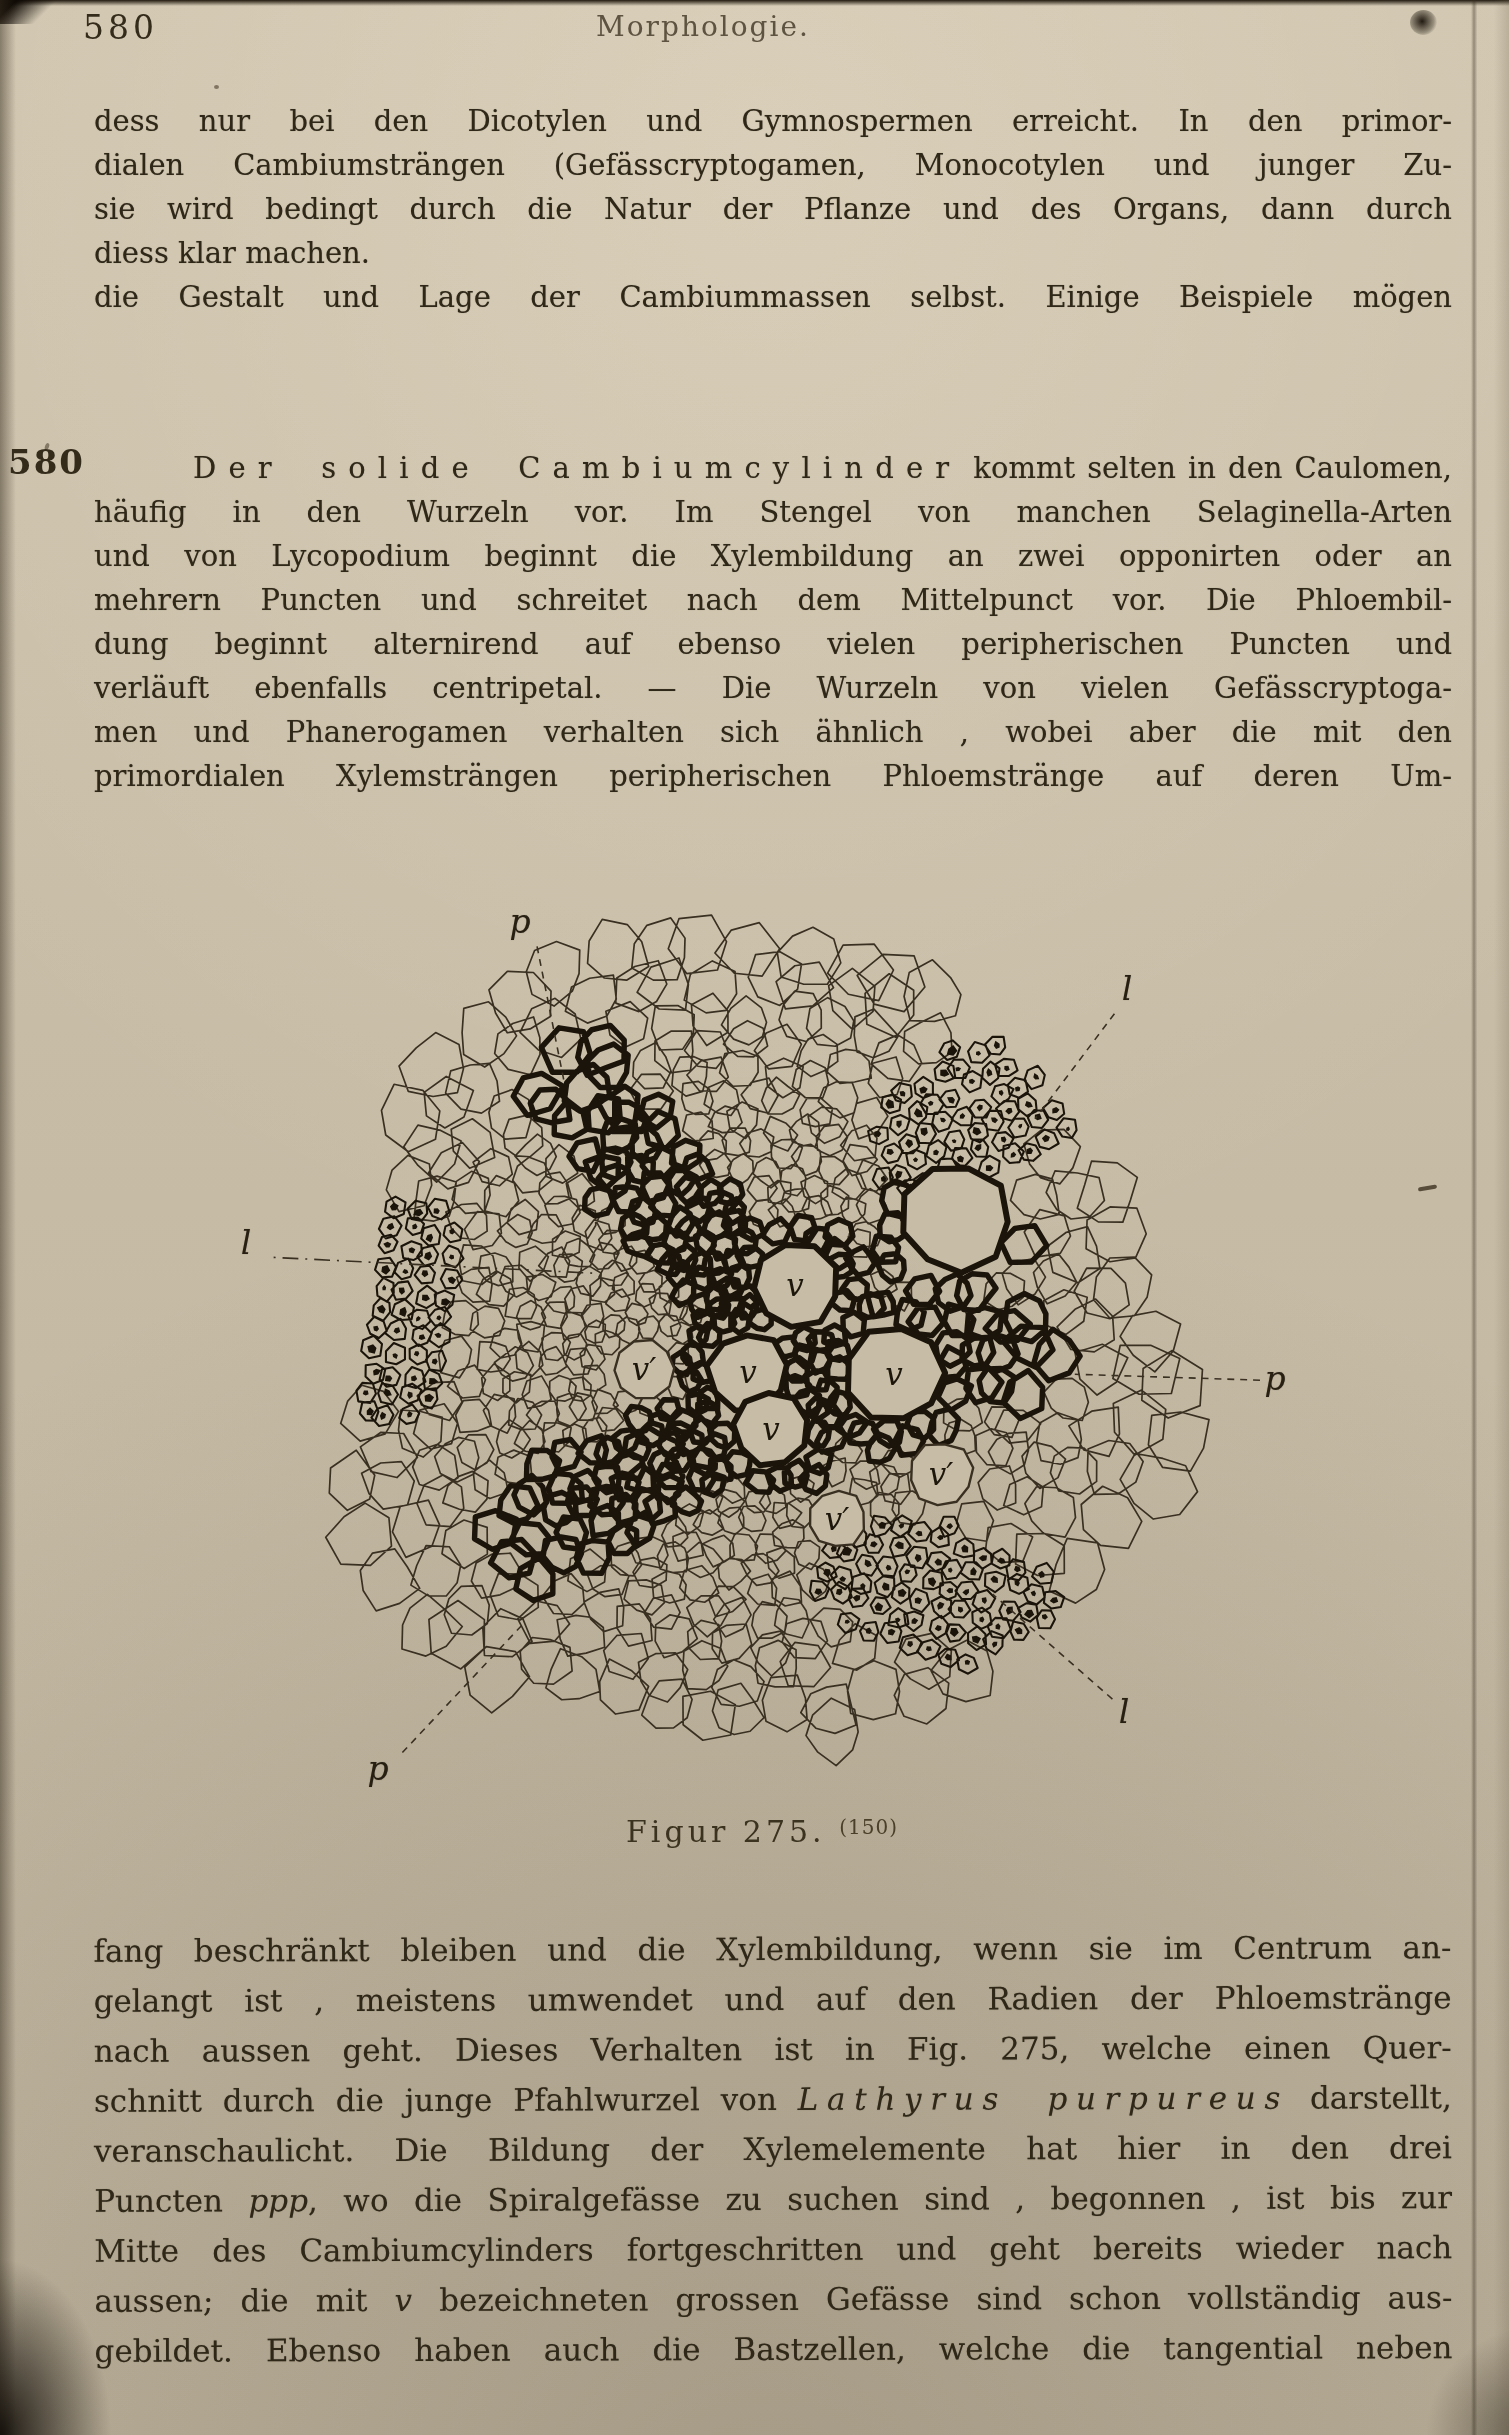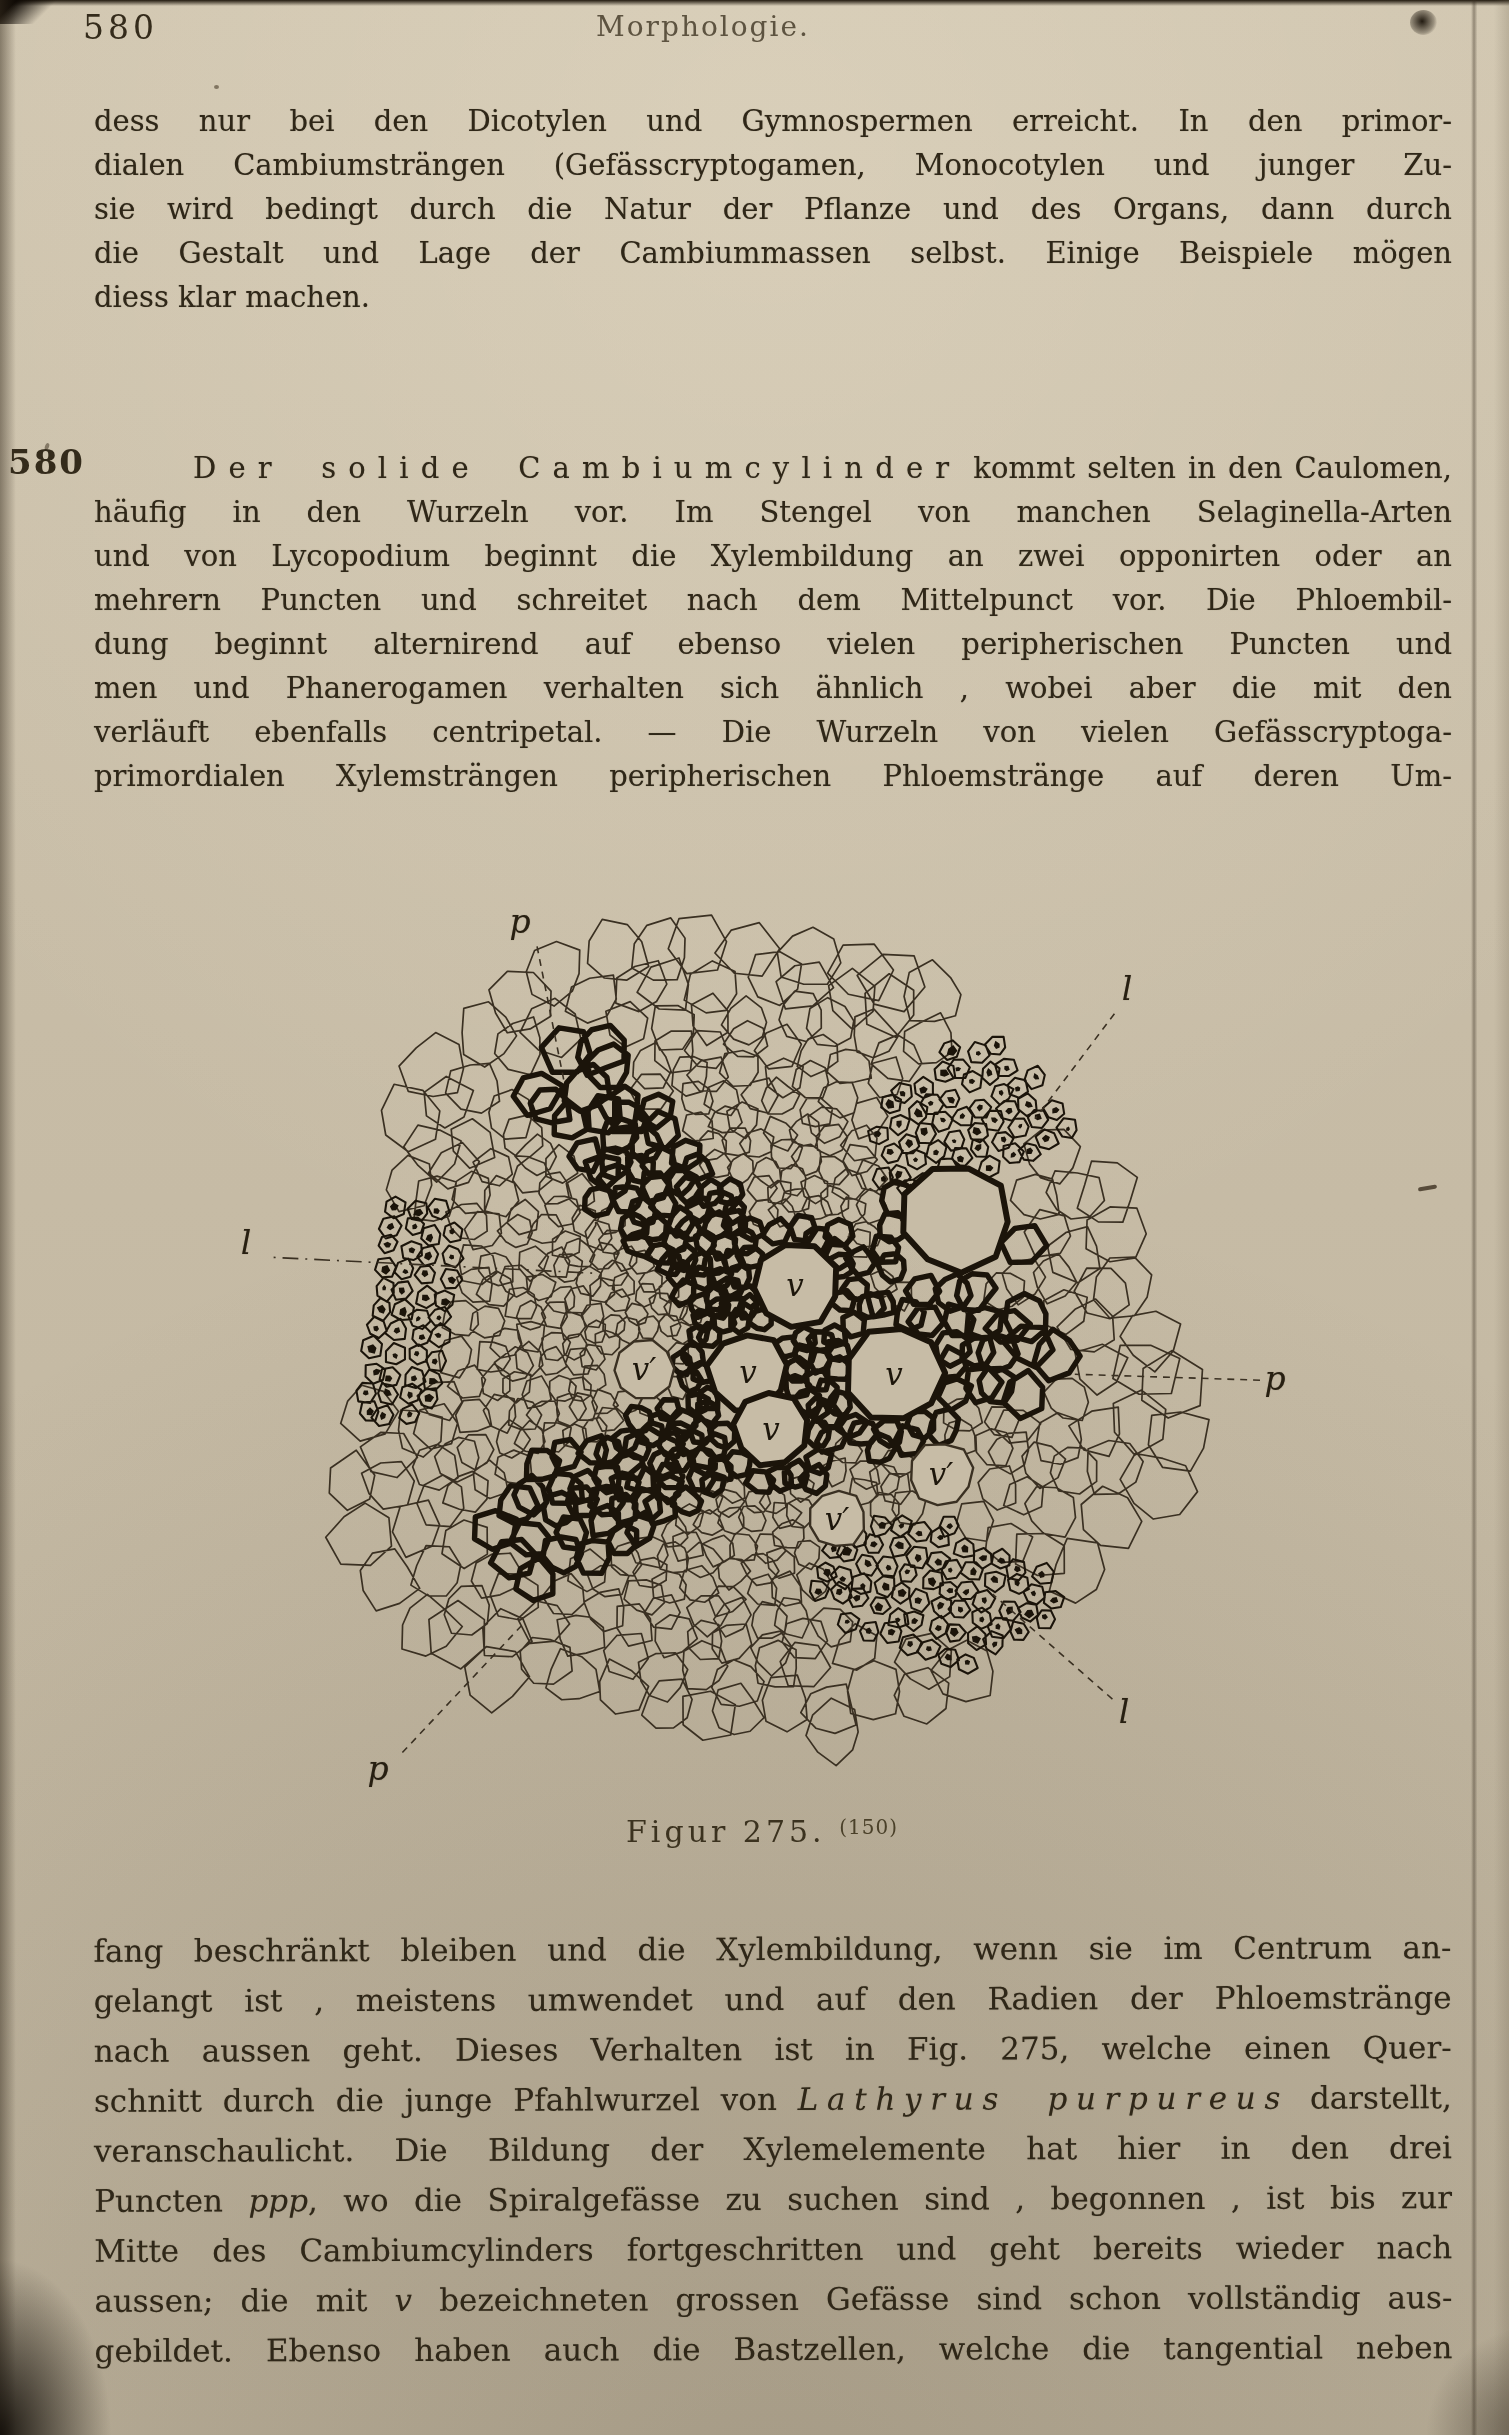--- a/index.html
+++ b/index.html
@@ -88,31 +88,31 @@
 
   <div class="hdr-num">580</div>
   <div class="hdr-title">Morphologie.</div>
 
   <div class="margin-num">580</div>
 
   <div class="para" id="p1">
       <div class="tline"><span>dess nur bei den Dicotylen und Gymnospermen erreicht.  In den primor-</span></div>
       <div class="tline"><span>dialen Cambiumsträngen (Gefässcryptogamen, Monocotylen und junger Zu-</span></div>
       <div class="tline"><span>sie wird bedingt durch die Natur der Pflanze und des Organs, dann durch</span></div>
+      <div class="tline nojust"><span>diess klar machen.</span></div>
       <div class="tline"><span>die Gestalt und Lage der Cambiummassen selbst.  Einige Beispiele mögen</span></div>
-      <div class="tline nojust"><span>diess klar machen.</span></div>
     </div>
   <div class="para" id="p2">
       <div class="tline indent"><span class="seg-sp">Der solide Cambiumcylinder</span><span> kommt selten in den Caulomen,</span></div>
       <div class="tline"><span>häufig in den Wurzeln vor.  Im Stengel von manchen Selaginella-Arten</span></div>
       <div class="tline"><span>und von Lycopodium beginnt die Xylembildung an zwei opponirten oder an</span></div>
       <div class="tline"><span>mehrern Puncten und schreitet nach dem Mittelpunct vor.  Die Phloembil-</span></div>
       <div class="tline"><span>dung beginnt alternirend auf ebenso vielen peripherischen Puncten und</span></div>
+      <div class="tline"><span>verläuft ebenfalls centripetal. — Die Wurzeln von vielen Gefässcryptoga-</span></div>
       <div class="tline"><span>men und Phanerogamen verhalten sich ähnlich , wobei aber die mit den</span></div>
-      <div class="tline"><span>verläuft ebenfalls centripetal. — Die Wurzeln von vielen Gefässcryptoga-</span></div>
       <div class="tline"><span>primordialen Xylemsträngen peripherischen Phloemstränge auf deren Um-</span></div>
     </div>
   <div class="para" id="p3">
       <div class="tline"><span>fang beschränkt bleiben und die Xylembildung, wenn sie im Centrum an-</span></div>
       <div class="tline"><span>gelangt ist ,  meistens umwendet und auf den Radien der Phloemstränge</span></div>
       <div class="tline"><span>nach aussen geht.  Dieses Verhalten ist in Fig. 275, welche einen Quer-</span></div>
       <div class="tline"><span>schnitt durch die junge Pfahlwurzel von </span><span class="seg-itsp">Lathyrus purpureus</span><span> darstellt,</span></div>
       <div class="tline"><span>veranschaulicht.  Die Bildung der Xylemelemente hat hier in den drei</span></div>
       <div class="tline"><span>Puncten </span><span class="seg-it">ppp</span><span>, wo die Spiralgefässe zu suchen sind , begonnen , ist bis zur</span></div>
       <div class="tline"><span>Mitte des Cambiumcylinders fortgeschritten und geht bereits wieder nach</span></div>

